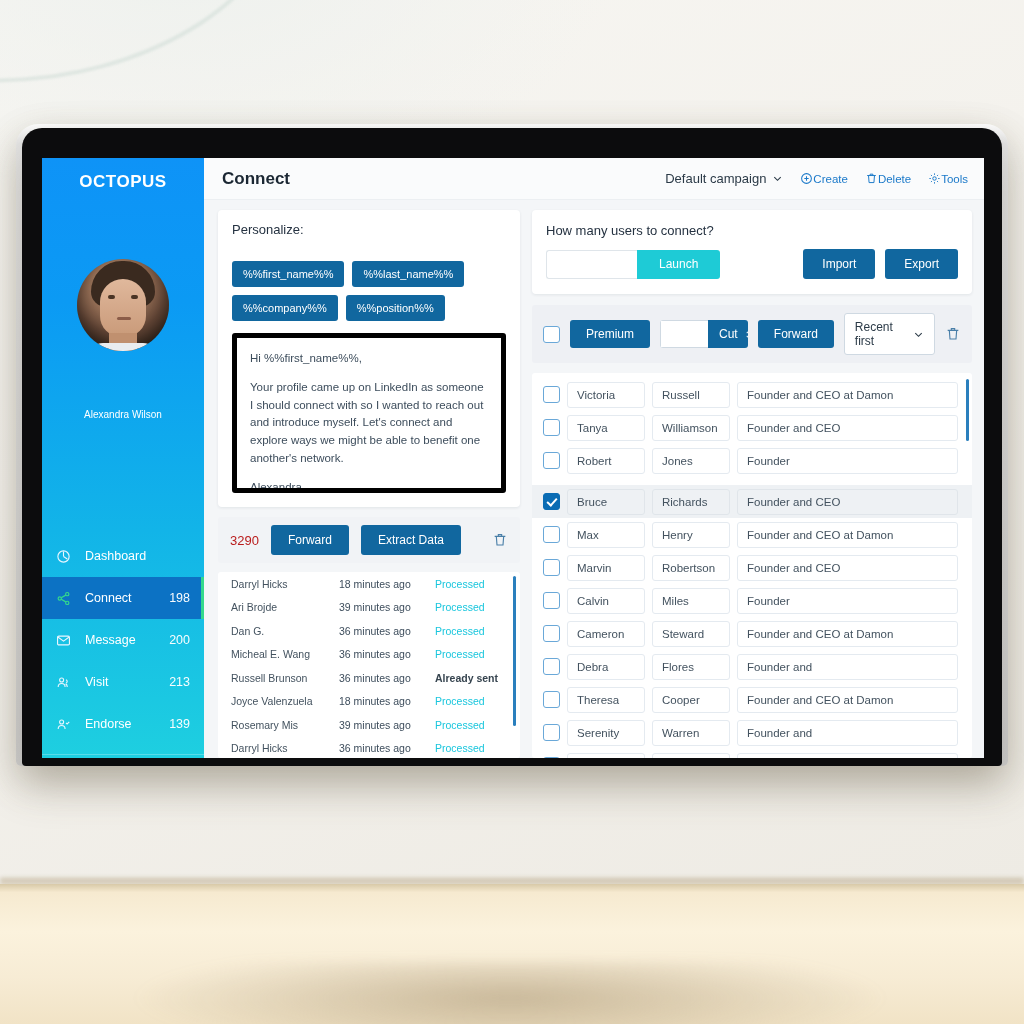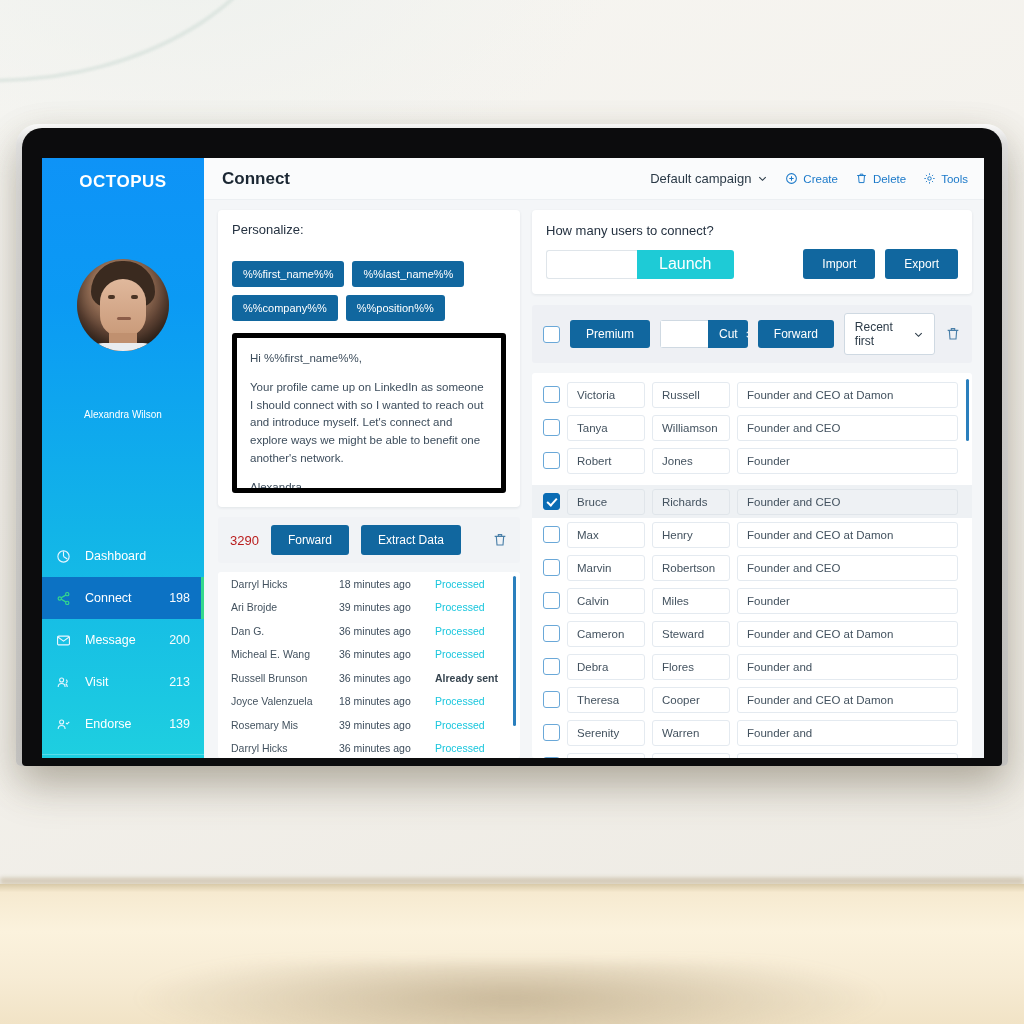--- a/index.html
+++ b/index.html
@@ -109,21 +109,21 @@
 
   
   .main { flex: 1; display: flex; flex-direction: column; min-width: 0; }
   .topbar {
     height: 42px; background: #fafbfc; display: flex; align-items: center;
     padding: 0 16px 0 18px; border-bottom: 1px solid #eceff2;
   }
   .page-title { font-size: 17px; font-weight: 700; color: #1b2733; }
   .topbar-right { margin-left: auto; display: flex; align-items: center; gap: 17px; }
   .campaign { display: flex; align-items: center; gap: 6px; font-size: 13px; color: #2b3a47; cursor: pointer; }
-  .tb-act { display: flex; align-items: center; gap: 5px; font-size: 11.5px; color: #1b79c9; cursor: pointer; }
+  .tb-act { display: flex; align-items: center; font-size: 11.5px; color: #1b79c9; cursor: pointer; }
 
   .content { flex: 1; display: flex; padding: 10px 12px 0 14px; gap: 12px; min-height: 0; }
 
   
   .leftcol { width: 302px; flex: 0 0 302px; display: flex; flex-direction: column; min-height: 0; }
   .card { background: #fff; border-radius: 4px; box-shadow: 0 1px 3px rgba(30,50,70,.09); }
   .pz-head { font-size: 13px; color: #253241; padding: 12px 14px 24px; }
   .tags { display: flex; flex-wrap: wrap; gap: 8px; padding: 0 14px 12px; }
   .tag {
     background: #11679f; color: #fff; font-size: 11px; border-radius: 3px;
@@ -165,21 +165,21 @@
   .connect-card { background: #fff; border-radius: 4px; padding: 13px 14px 15px; box-shadow: 0 1px 3px rgba(30,50,70,.09); }
   .q-label { font-size: 13px; color: #253241; margin-bottom: 11px; }
   .qrow { display: flex; align-items: center; }
   .numwrap { display: flex; }
   .numinput {
     width: 91px; height: 29px; border: 1px solid #dfe5ea; border-right: none;
     border-radius: 3px 0 0 3px; background: #fff; outline: none; font-size: 12px;
     padding: 0 8px; font-family: "Liberation Sans", sans-serif;
   }
   .launch {
-    background: #1ecbd6; color: #fff; border: none; font-size: 16px;
+    background: #1ecbd6; color: #fff; border: none; font-size: 12px;
     padding: 0 22px; height: 29px; border-radius: 0 3px 3px 0; cursor: pointer;
     font-family: "Liberation Sans", sans-serif;
   }
   .ie { margin-left: auto; display: flex; gap: 10px; }
   .ie .btn-blue { padding: 8px 19px; }
 
   .filterbar {
     margin-top: 11px; background: #eef0f4; border-radius: 3px;
     display: flex; align-items: center; gap: 10px; padding: 8px 11px;
   }

